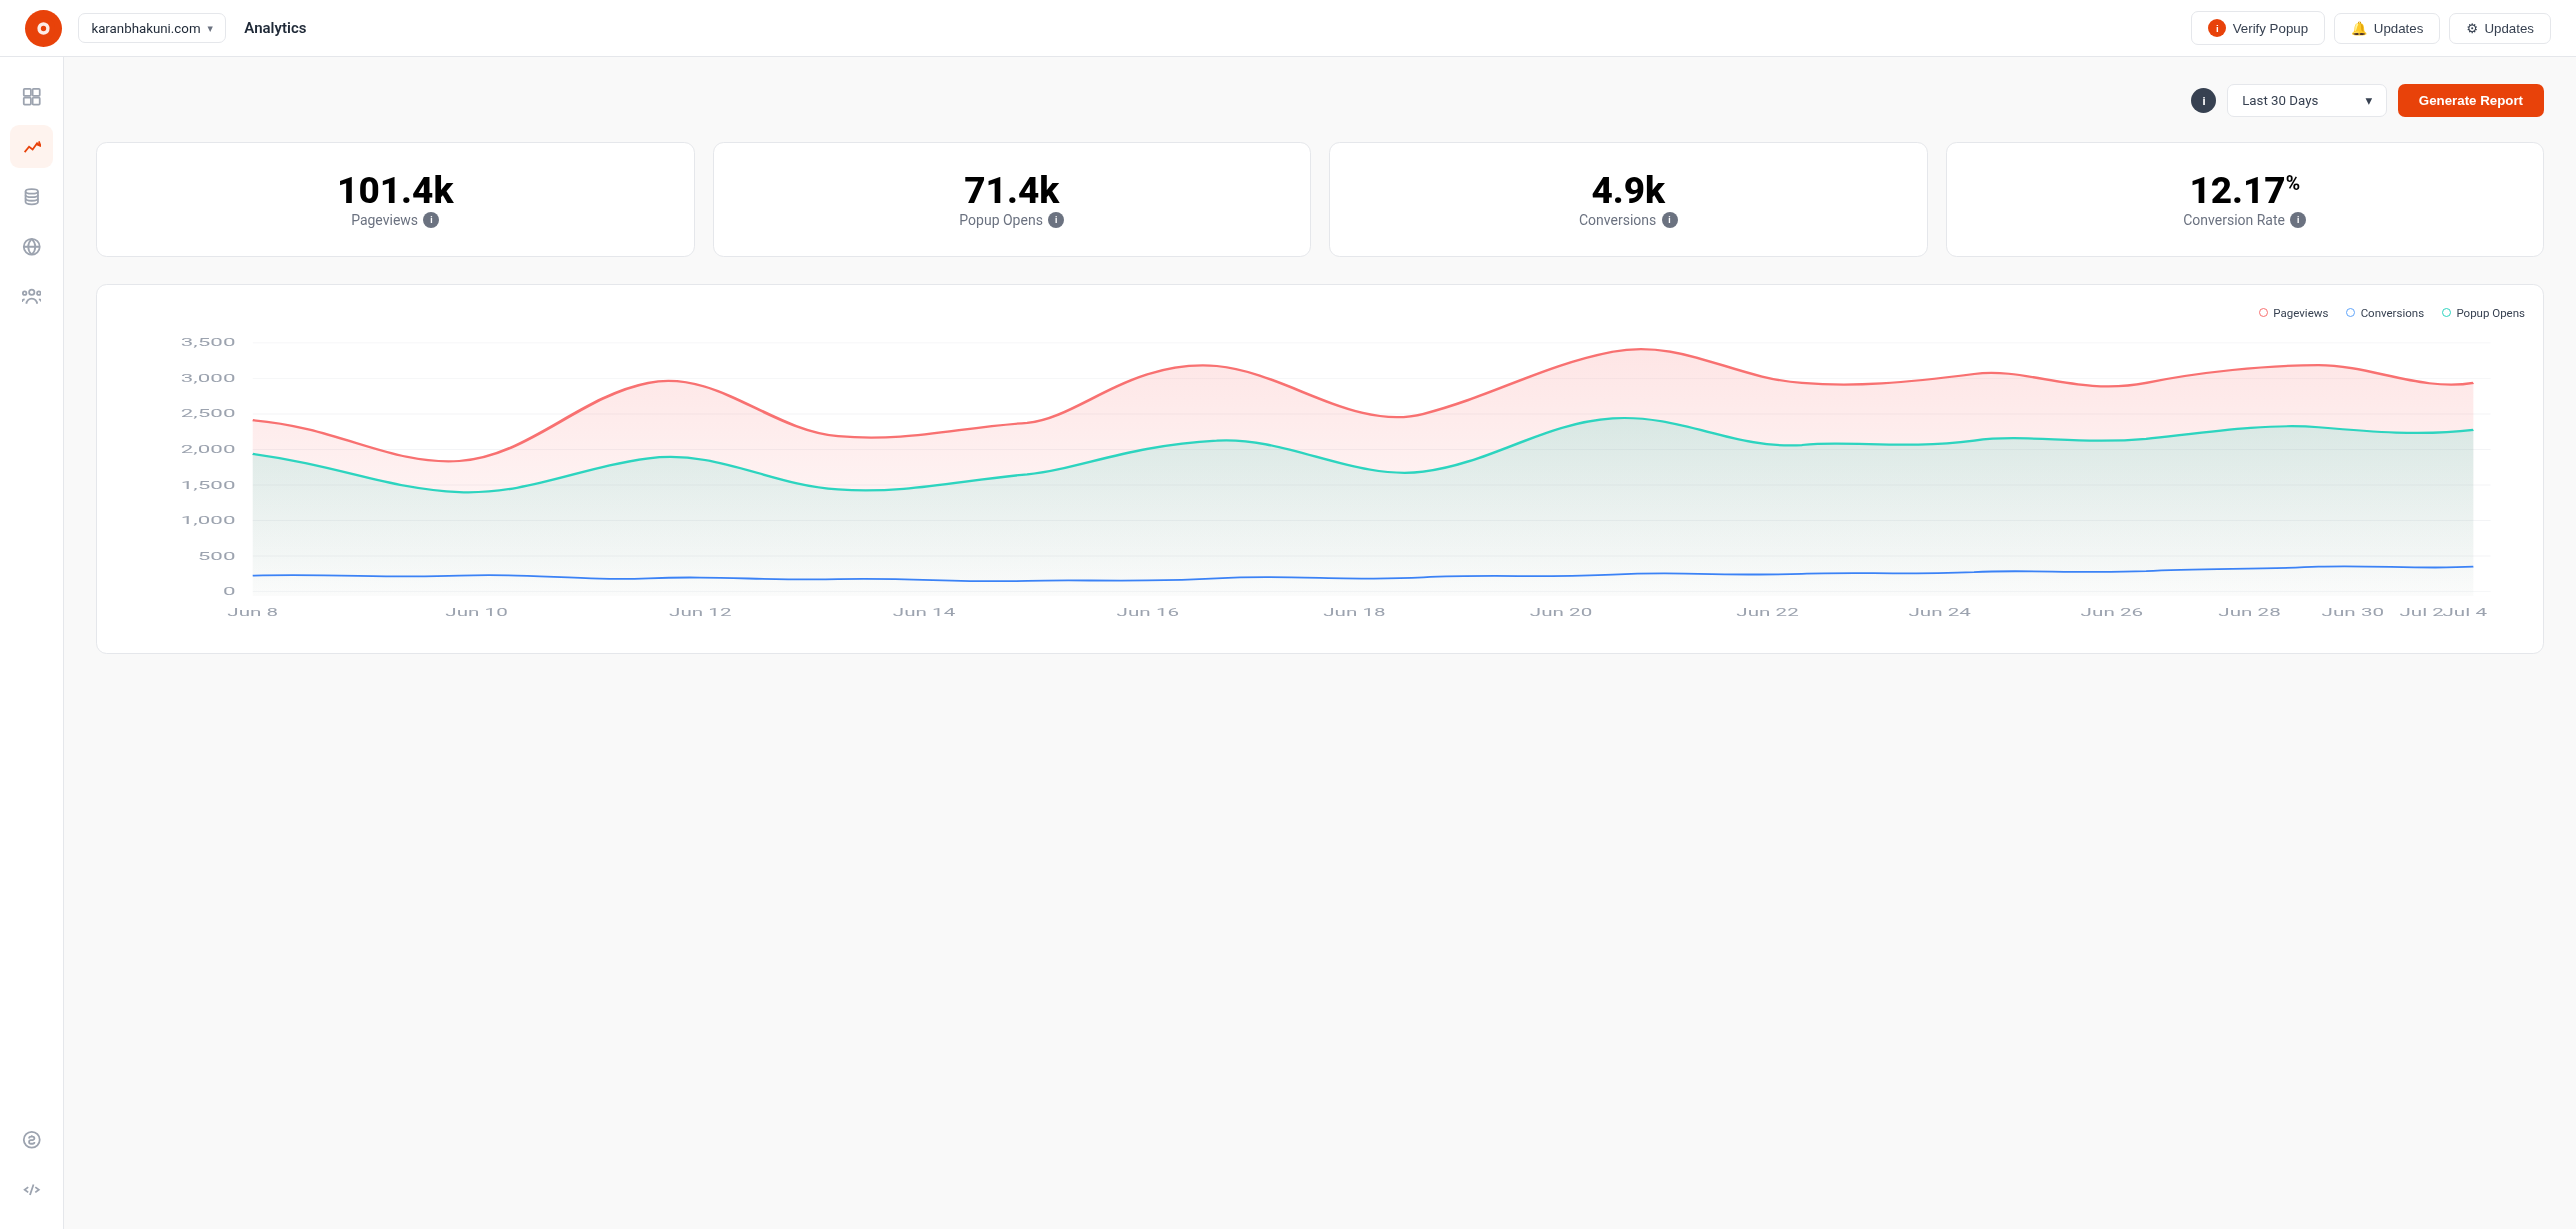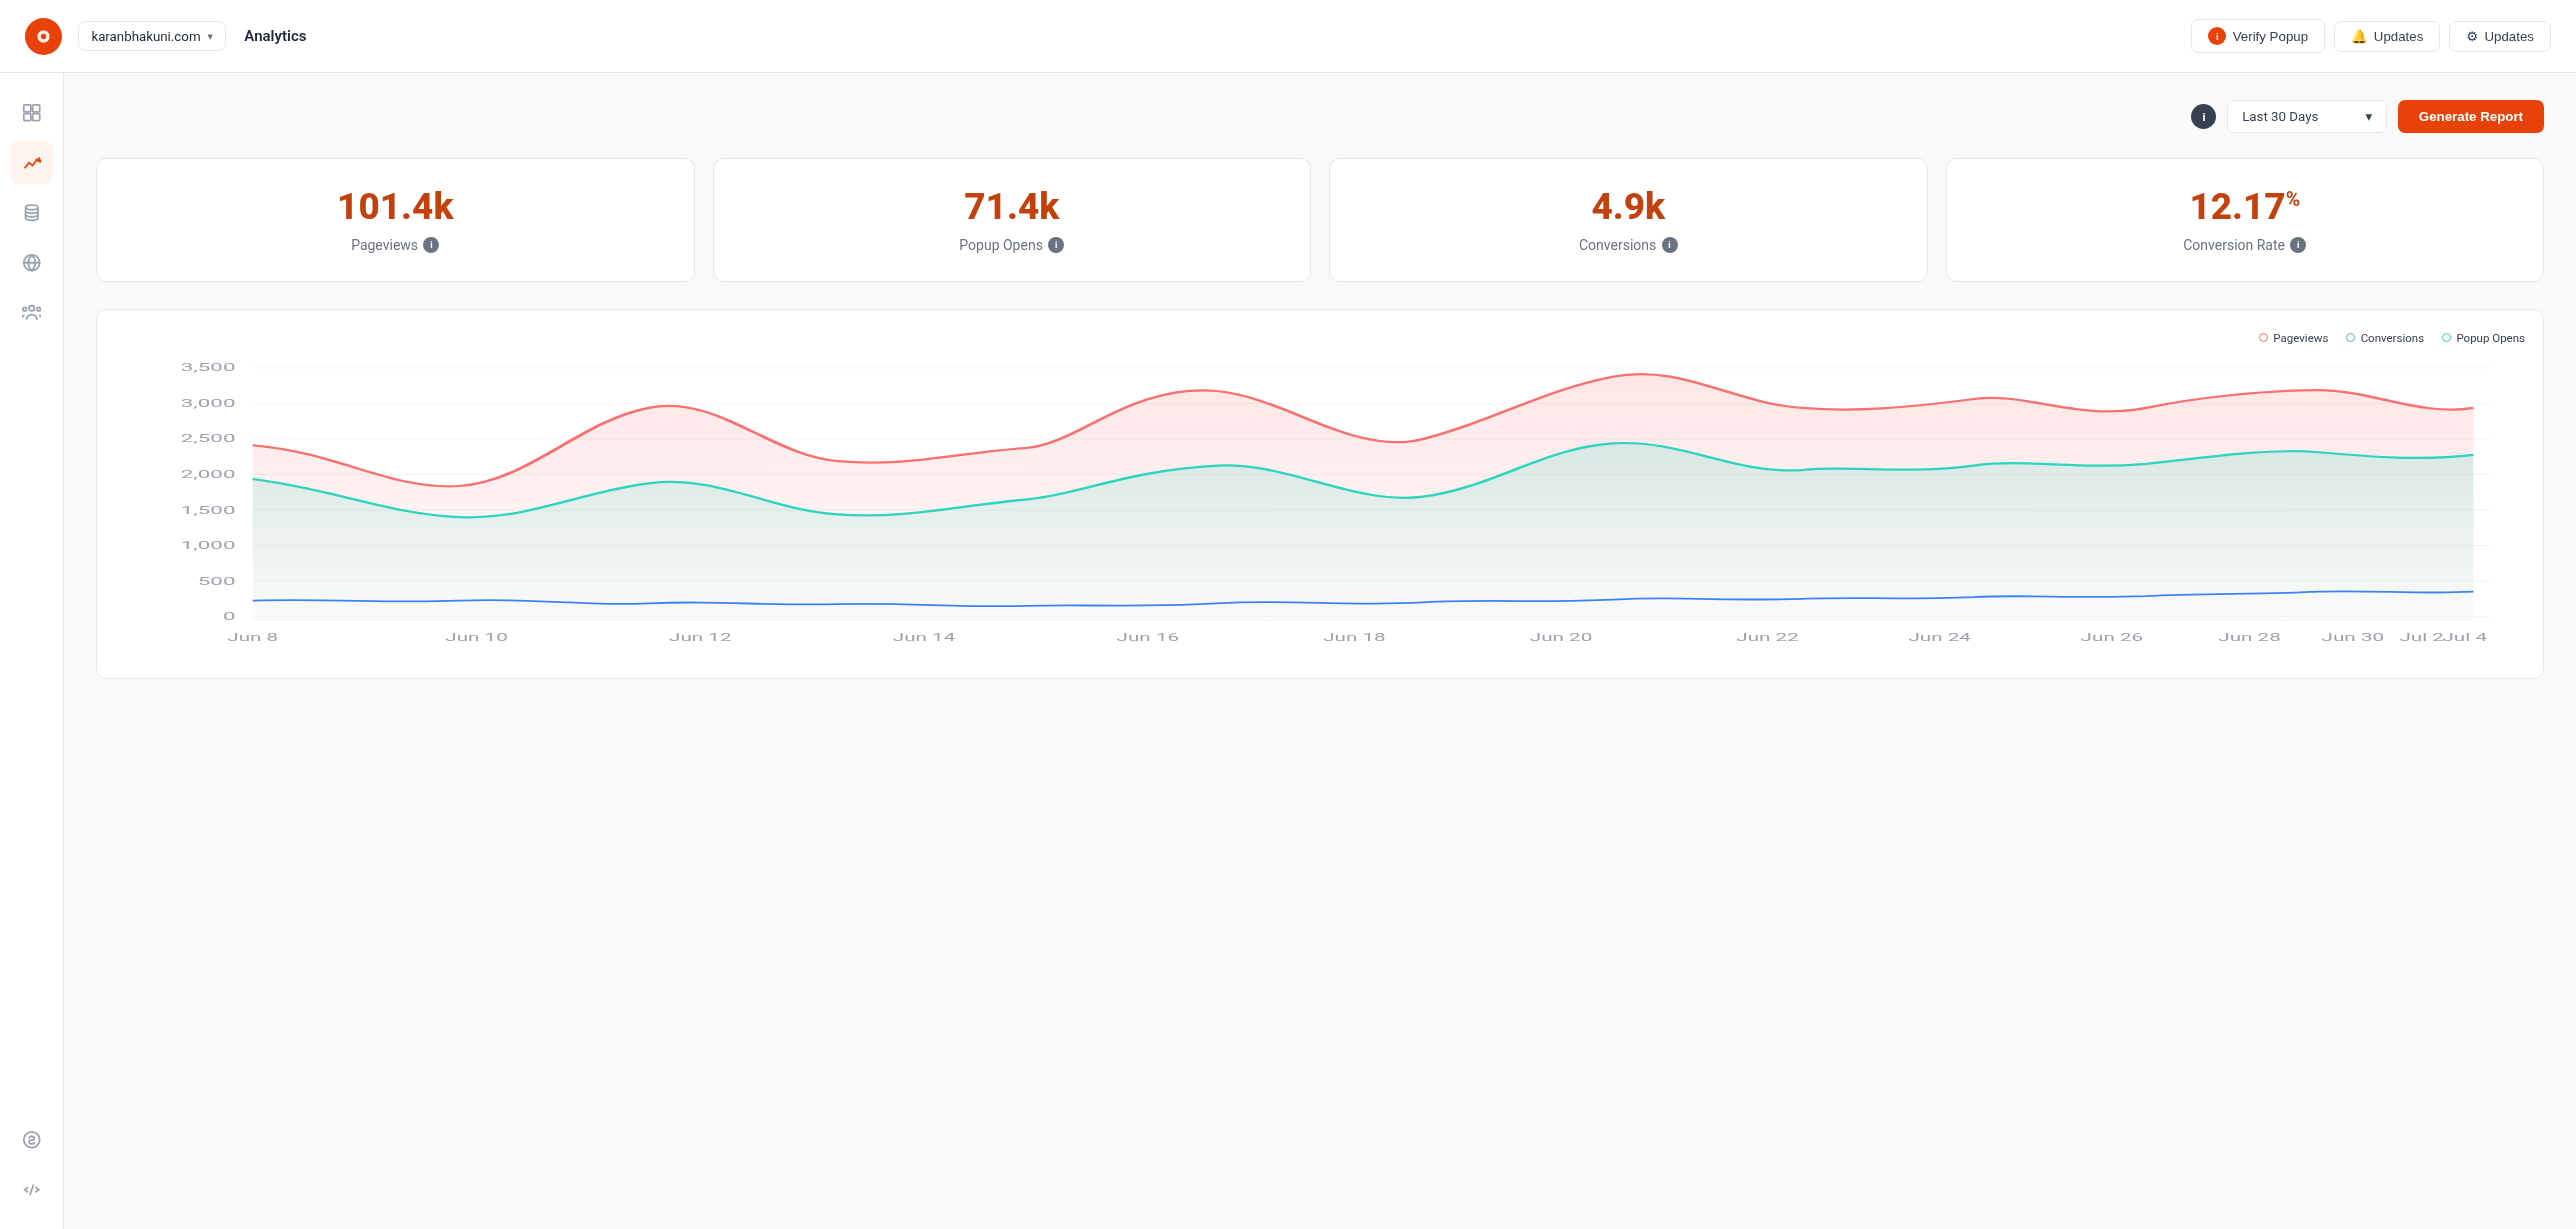--- a/index.html
+++ b/index.html
@@ -5,21 +5,21 @@
     * { margin: 0; padding: 0; box-sizing: border-box; }
     body { font-family: -apple-system, BlinkMacSystemFont, 'Segoe UI', Roboto, sans-serif; background: #f5f5f5; display: flex; flex-direction: column; height: 100vh; overflow: hidden; }
 
     
     .header {
       background: #fff;
       border-bottom: 0.9px solid #e5e7eb;
       display: flex;
       align-items: center;
       padding: 0 25px;
-      height: 73px;
+      height: 57px;
       z-index: 10;
       position: relative;
     }
     .header-logo {
       width: 37px;
       height: 37px;
       background: #e8420a;
       border-radius: 50%;
       display: flex;
       align-items: center;
@@ -182,23 +182,23 @@
       padding: 28px 25px;
       display: flex;
       flex-direction: column;
       align-items: center;
       justify-content: center;
       text-align: center;
     }
     .stat-value {
       font-size: 37px;
       font-weight: 800;
-      color: #c2410c;
+      color: #000000;
       line-height: 1.1;
-      margin-bottom: 9px;
+      margin-bottom: 0;
     }
     .stat-value sup {
       font-size: 19.5px;
       font-weight: 700;
       vertical-align: super;
     }
     .stat-label {
       font-size: 14px;
       color: #6b7280;
       display: flex;

